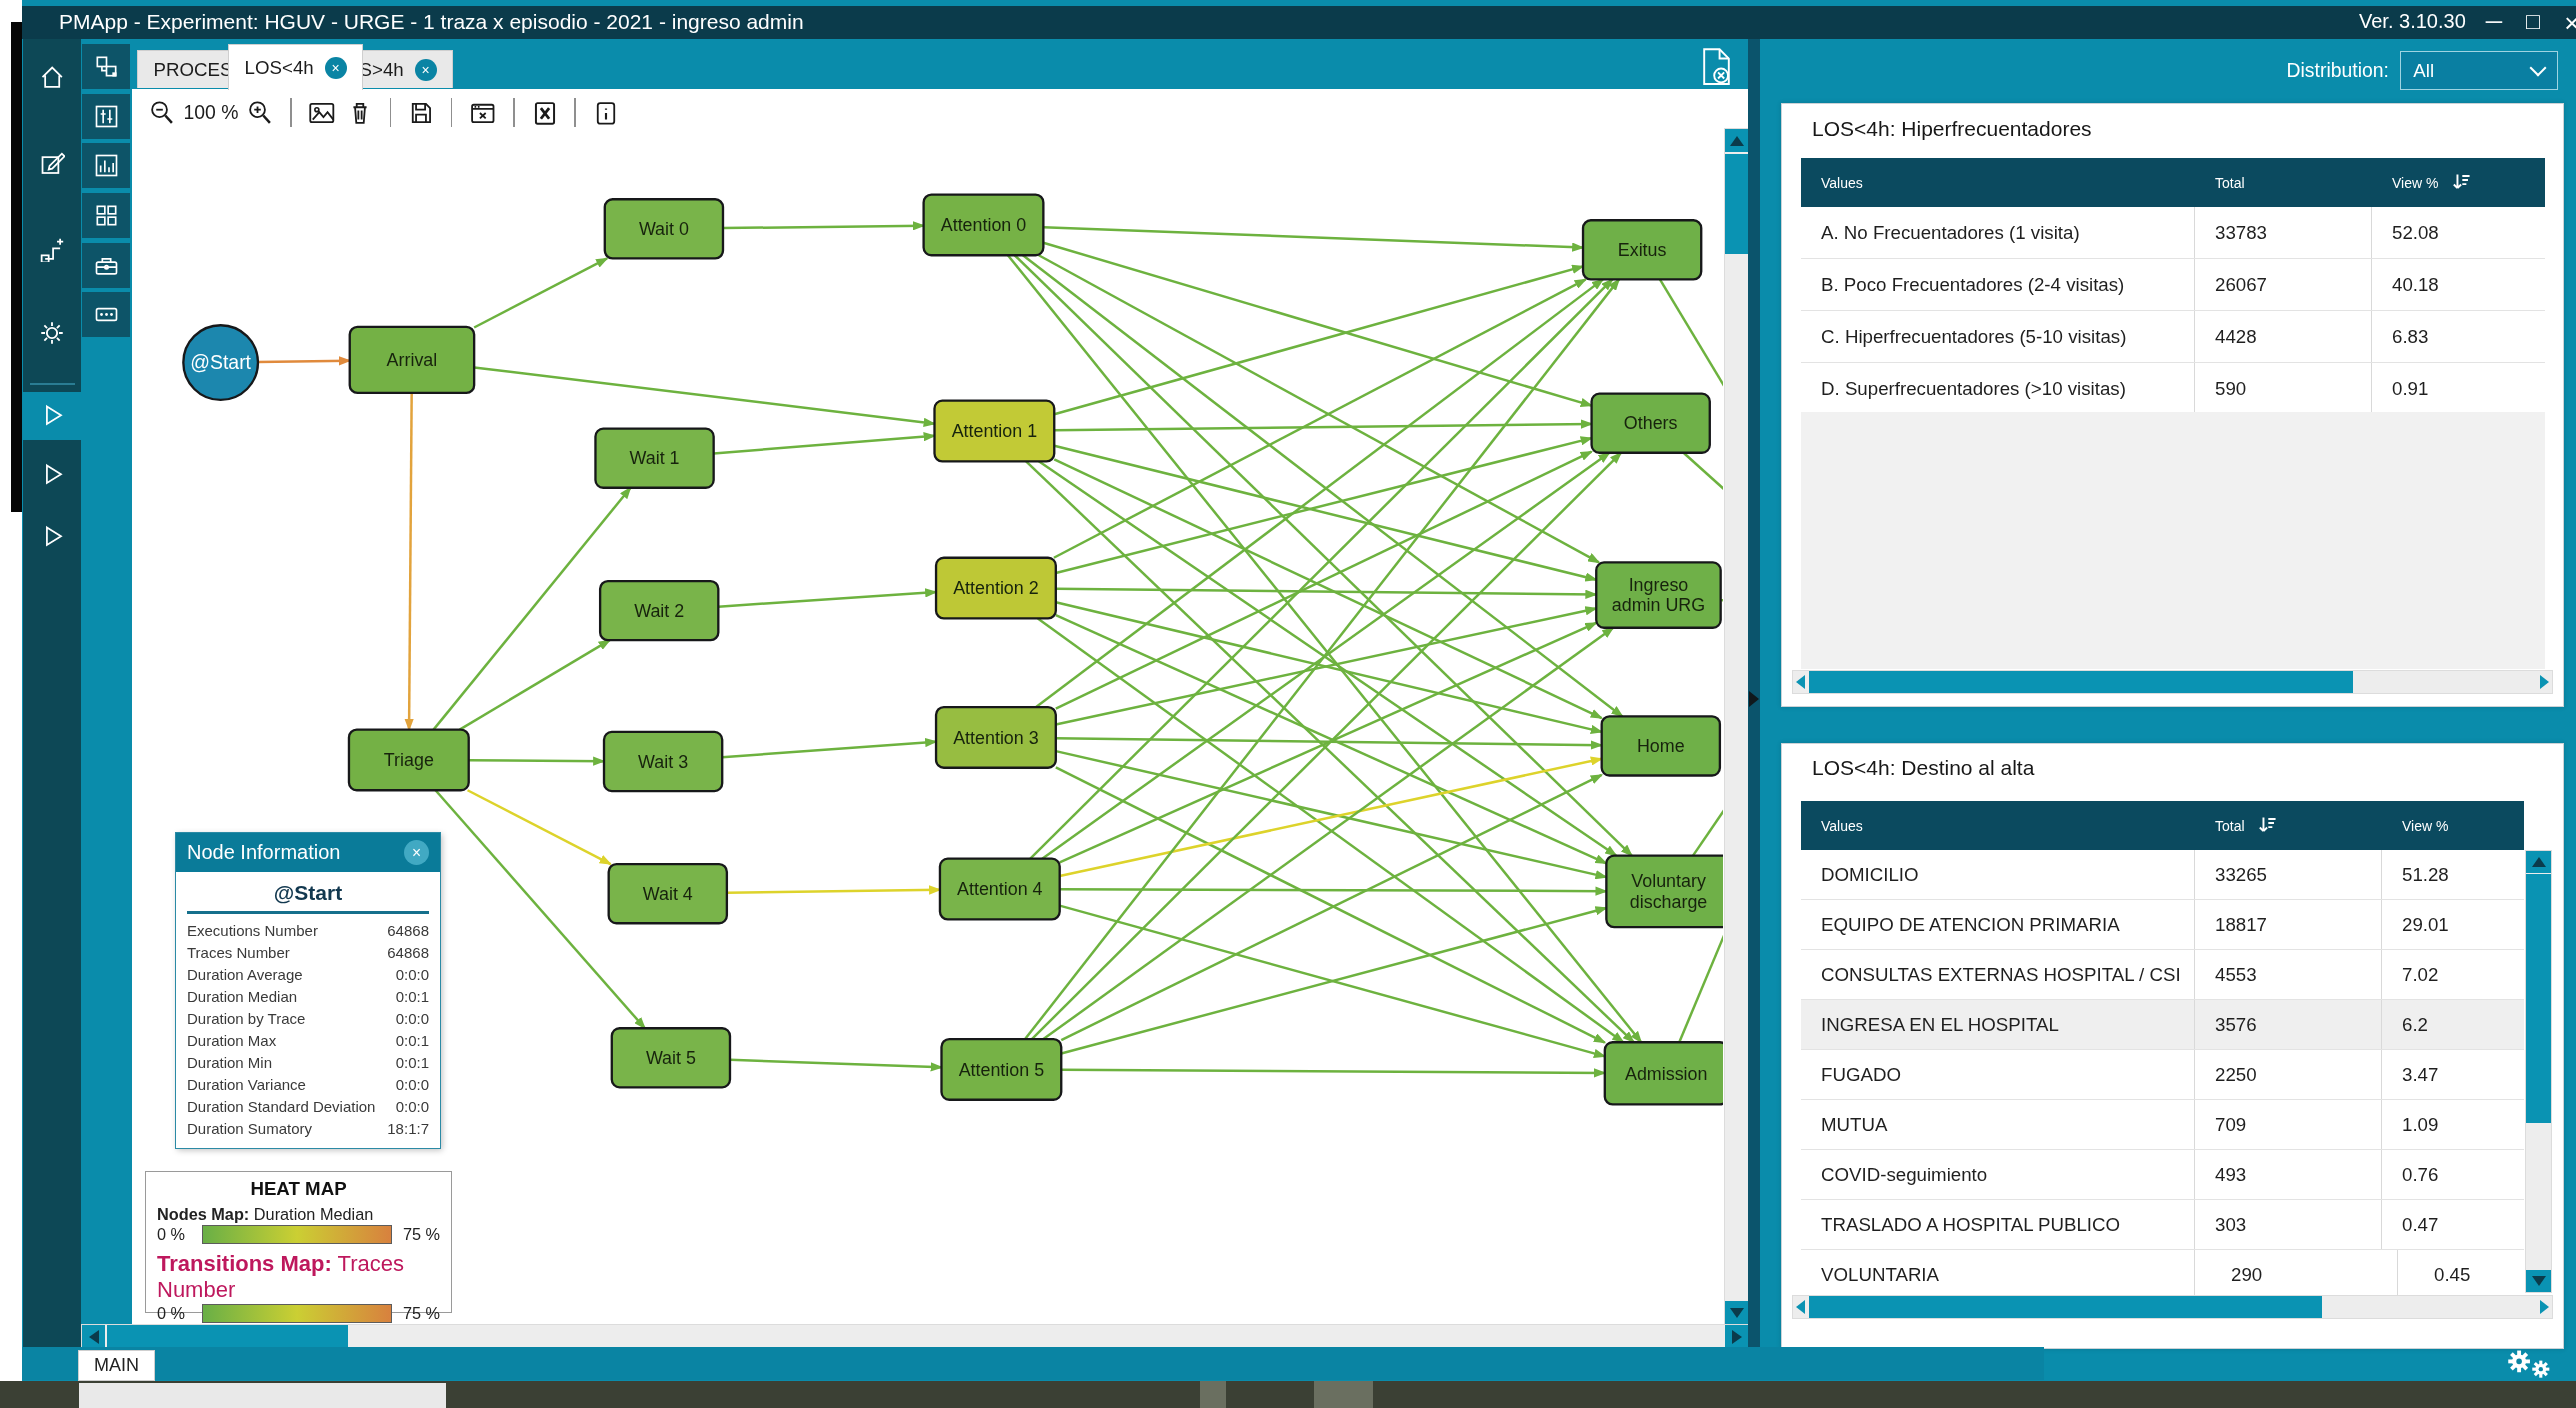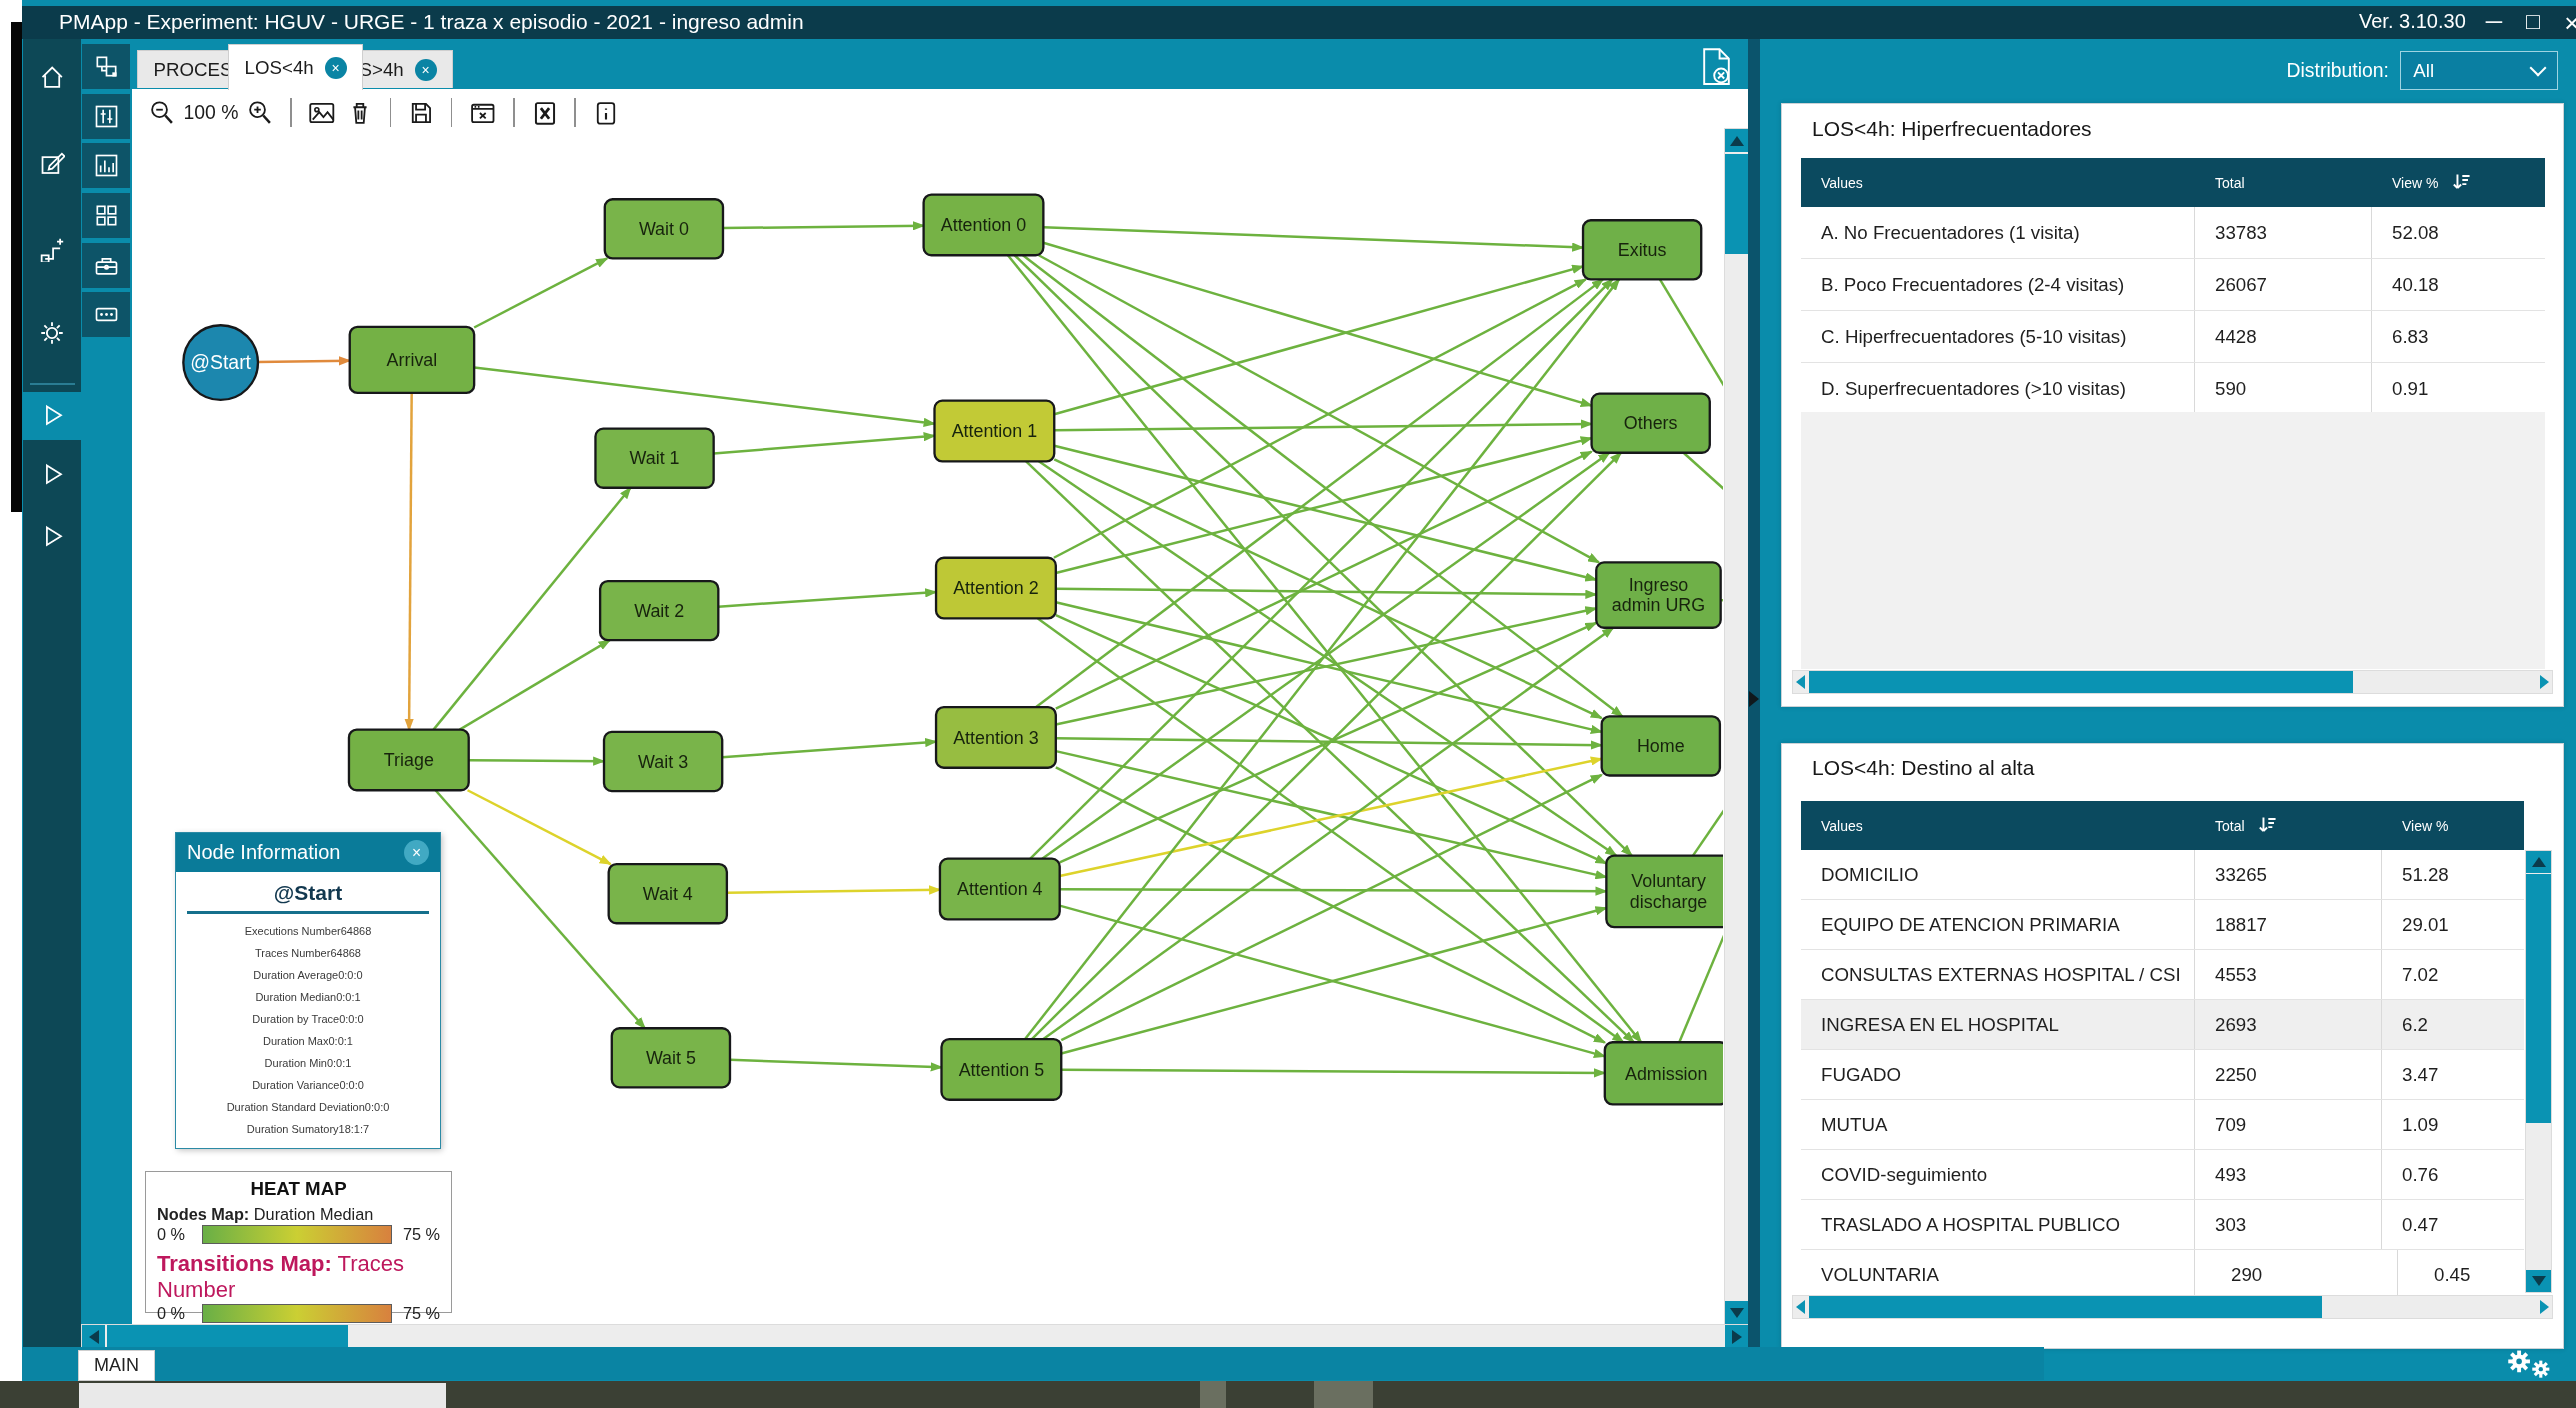--- a/index.html
+++ b/index.html
@@ -39,21 +39,21 @@
   .thumb{background:#0a93b3}
   .sbox{background:#0a93b3;display:flex;align-items:center;justify-content:center}
   .tri{width:0;height:0}
   .tri.up{border-left:7.8px solid transparent;border-right:7.8px solid transparent;border-bottom:10px solid #0b3b4b}
   .tri.down{border-left:7.8px solid transparent;border-right:7.8px solid transparent;border-top:10px solid #0b3b4b}
   .tri.left{border-top:7.8px solid transparent;border-bottom:7.8px solid transparent;border-right:10px solid #0b3b4b}
   .tri.right{border-top:7.8px solid transparent;border-bottom:7.8px solid transparent;border-left:10px solid #0b3b4b}
   .tri.teal-l{border-top:7px solid transparent;border-bottom:7px solid transparent;border-right:9.3px solid #0a93b3}
   .tri.teal-r{border-top:7px solid transparent;border-bottom:7px solid transparent;border-left:9.3px solid #0a93b3}
   
-  .inforow{display:flex;justify-content:center;font-size:11px;color:#3a3a3a;line-height:22px;padding:0 11px}
+  .inforow{display:flex;justify-content:space-between;font-size:15px;color:#3a3a3a;line-height:22px;padding:0 11px}
   .chev{width:10px;height:10px;border-right:2.3px solid #fff;border-bottom:2.3px solid #fff;transform:rotate(45deg);margin-top:-5.4px}
 </style>
 </head>
 <body>
 
 <div class="abs" style="left:22px;top:0;width:2554px;height:6.2px;background:#0a8cab"></div>
 <div class="abs titlebar flex" style="left:22px;top:6.2px;width:2554px;height:33px">
   <span class="abs" style="left:37px;top:3.9px;white-space:nowrap">PMApp  -  Experiment: HGUV - URGE - 1 traza x episodio - 2021 - ingreso admin</span>
   <span class="abs" style="left:2337px;top:3.9px;font-size:20px">Ver. 3.10.30</span>
   <span class="abs winbtn" style="left:2450px;top:1.6px">─</span>
@@ -571,21 +571,21 @@
       <div class="tcell c1">18817</div>
       <div class="tcell c2">29.01</div>
     </div>
     <div class="trow g2" style="height: 49px; text-align: center;">
       <div class="tcell c0">CONSULTAS EXTERNAS  HOSPITAL / CSI</div>
       <div class="tcell c1">4553</div>
       <div class="tcell c2">7.02</div>
     </div>
     <div class="trow g2 hl" style="height: 49px;">
       <div class="tcell c0">INGRESA EN EL HOSPITAL</div>
-      <div class="tcell c1">2693</div>
+      <div class="tcell c1">3576</div>
       <div class="tcell c2">6.2</div>
     </div>
     <div class="trow g2" style="height: 49px;">
       <div class="tcell c0">FUGADO</div>
       <div class="tcell c1">2250</div>
       <div class="tcell c2">3.47</div>
     </div>
     <div class="trow g2" style="height: 49px;">
       <div class="tcell c0">MUTUA</div>
       <div class="tcell c1">709</div>

